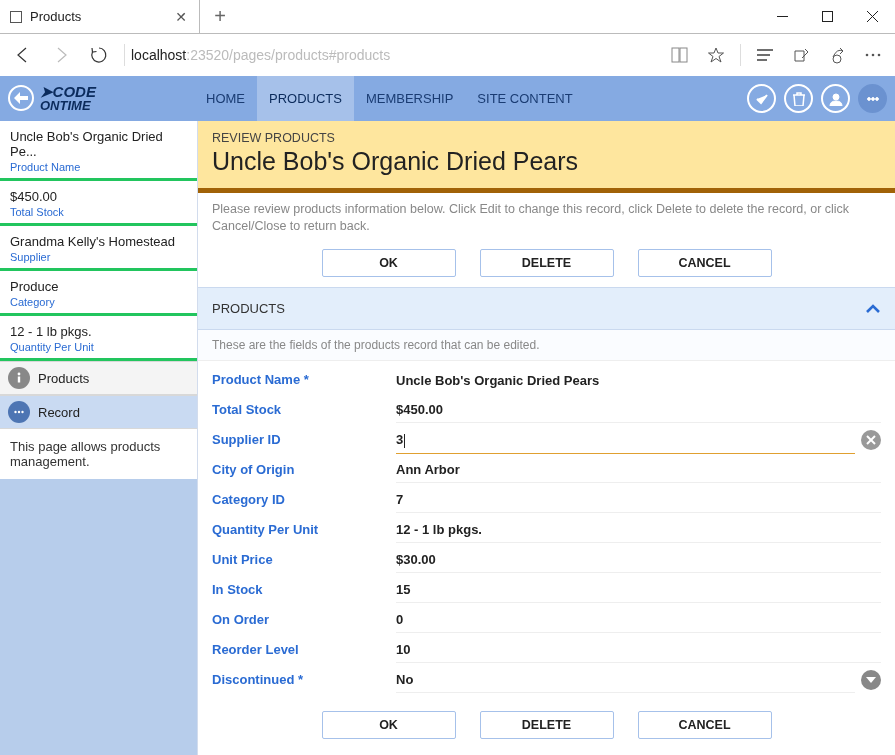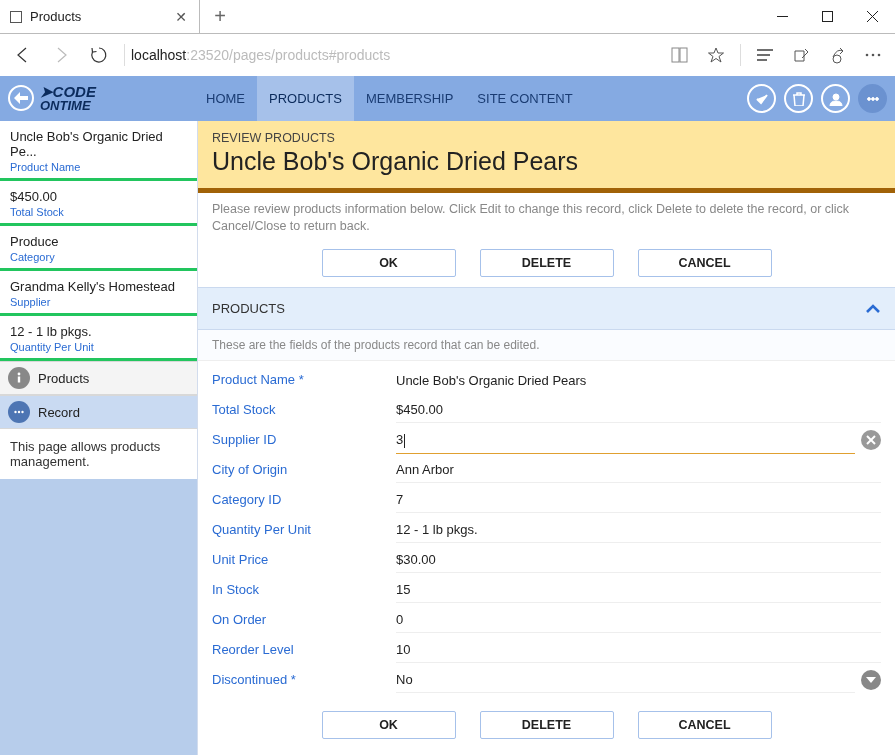--- a/index.html
+++ b/index.html
@@ -60,21 +60,21 @@
   .yellowhdr { background: #fee69e; padding: 10px 14px 12px 14px; border-bottom: 5px solid #a16207; }
   .yellowhdr .bc { font-size: 12.5px; color: #444; }
   .yellowhdr h1 { font-size: 25px; font-weight: 400; color: #222; margin-top: 2px; }
   .help { padding: 8px 14px; font-size: 12.5px; color: #888; line-height: 1.35; }
   .btnrow { display: flex; justify-content: center; padding: 6px 12px 10px 12px; gap: 24px; }
   .btn { width: 134px; height: 28px; border: 1px solid #a6c1ea; background: #fff; font-size: 12.5px; font-weight: 600; color: #222; cursor: pointer; border-radius: 2px; }
   .panelhdr { background: #e3eefb; border-top: 1px solid #cad9ef; border-bottom: 1px solid #cad9ef; padding: 10px 14px; display: flex; align-items: center; }
   .panelhdr .pt { font-size: 13px; color: #333; flex: 1; }
   .panelhdr .collapse { color: #2a6bd3; font-size: 18px; cursor: pointer; }
   .fieldhelp { background: #fafcff; padding: 8px 14px; font-size: 12px; color: #888; border-bottom: 1px solid #eee; }
-  .fields { padding: 4px 14px 10px 14px; }
+  .fields { padding: 4px 14px 10px 14px; font-weight: bold; }
   .frow { display: flex; align-items: center; min-height: 30px; position: relative; }
   .frow .fl { width: 184px; font-size: 13px; color: #2a6bd3; }
   .frow .fv { flex: 1; font-size: 13px; color: #222; padding: 6px 0 5px 0; border-bottom: 1px solid #eee; }
   .frow.editing .fv { border-bottom: 1px solid #e0a030; }
   .frow .clrbtn { width: 20px; height: 20px; background: #999; border-radius: 50%; display: flex; align-items: center; justify-content: center; cursor: pointer; margin-left: 6px; }
   .frow .clrbtn svg { stroke: #fff; stroke-width: 2; }
   .frow .ddbtn { width: 20px; height: 20px; background: #888; border-radius: 50%; display: flex; align-items: center; justify-content: center; cursor: pointer; margin-left: 6px; }
   .frow .ddbtn svg { fill: #fff; }
   .cursor { display: inline-block; width: 1px; height: 14px; background: #222; vertical-align: middle; margin-left: 1px; }
   .pname .fv { border-bottom: none; }
@@ -219,26 +219,26 @@
   <div class="sidebar">
     <div class="side-sec">
       <div class="val">Uncle Bob's Organic Dried Pe...</div>
       <div class="lbl">Product Name</div>
     </div>
     <div class="side-sec">
       <div class="val">$450.00</div>
       <div class="lbl">Total Stock</div>
     </div>
     <div class="side-sec">
+      <div class="val">Grandma Kelly's Homestead</div>
+      <div class="lbl">Supplier</div>
+    </div>
+    <div class="side-sec">
       <div class="val">Produce</div>
       <div class="lbl">Category</div>
-    </div>
-    <div class="side-sec">
-      <div class="val">Grandma Kelly's Homestead</div>
-      <div class="lbl">Supplier</div>
     </div>
     <div class="side-sec">
       <div class="val">12 - 1 lb pkgs.</div>
       <div class="lbl">Quantity Per Unit</div>
     </div>
     <div class="side-pill">
       <span class="pico">
           <svg width="12" height="12" viewBox="0 0 12 12">
             <circle cx="6" cy="2" r="1.4"></circle>
             <rect x="4.8" y="4.5" width="2.4" height="6"></rect>

